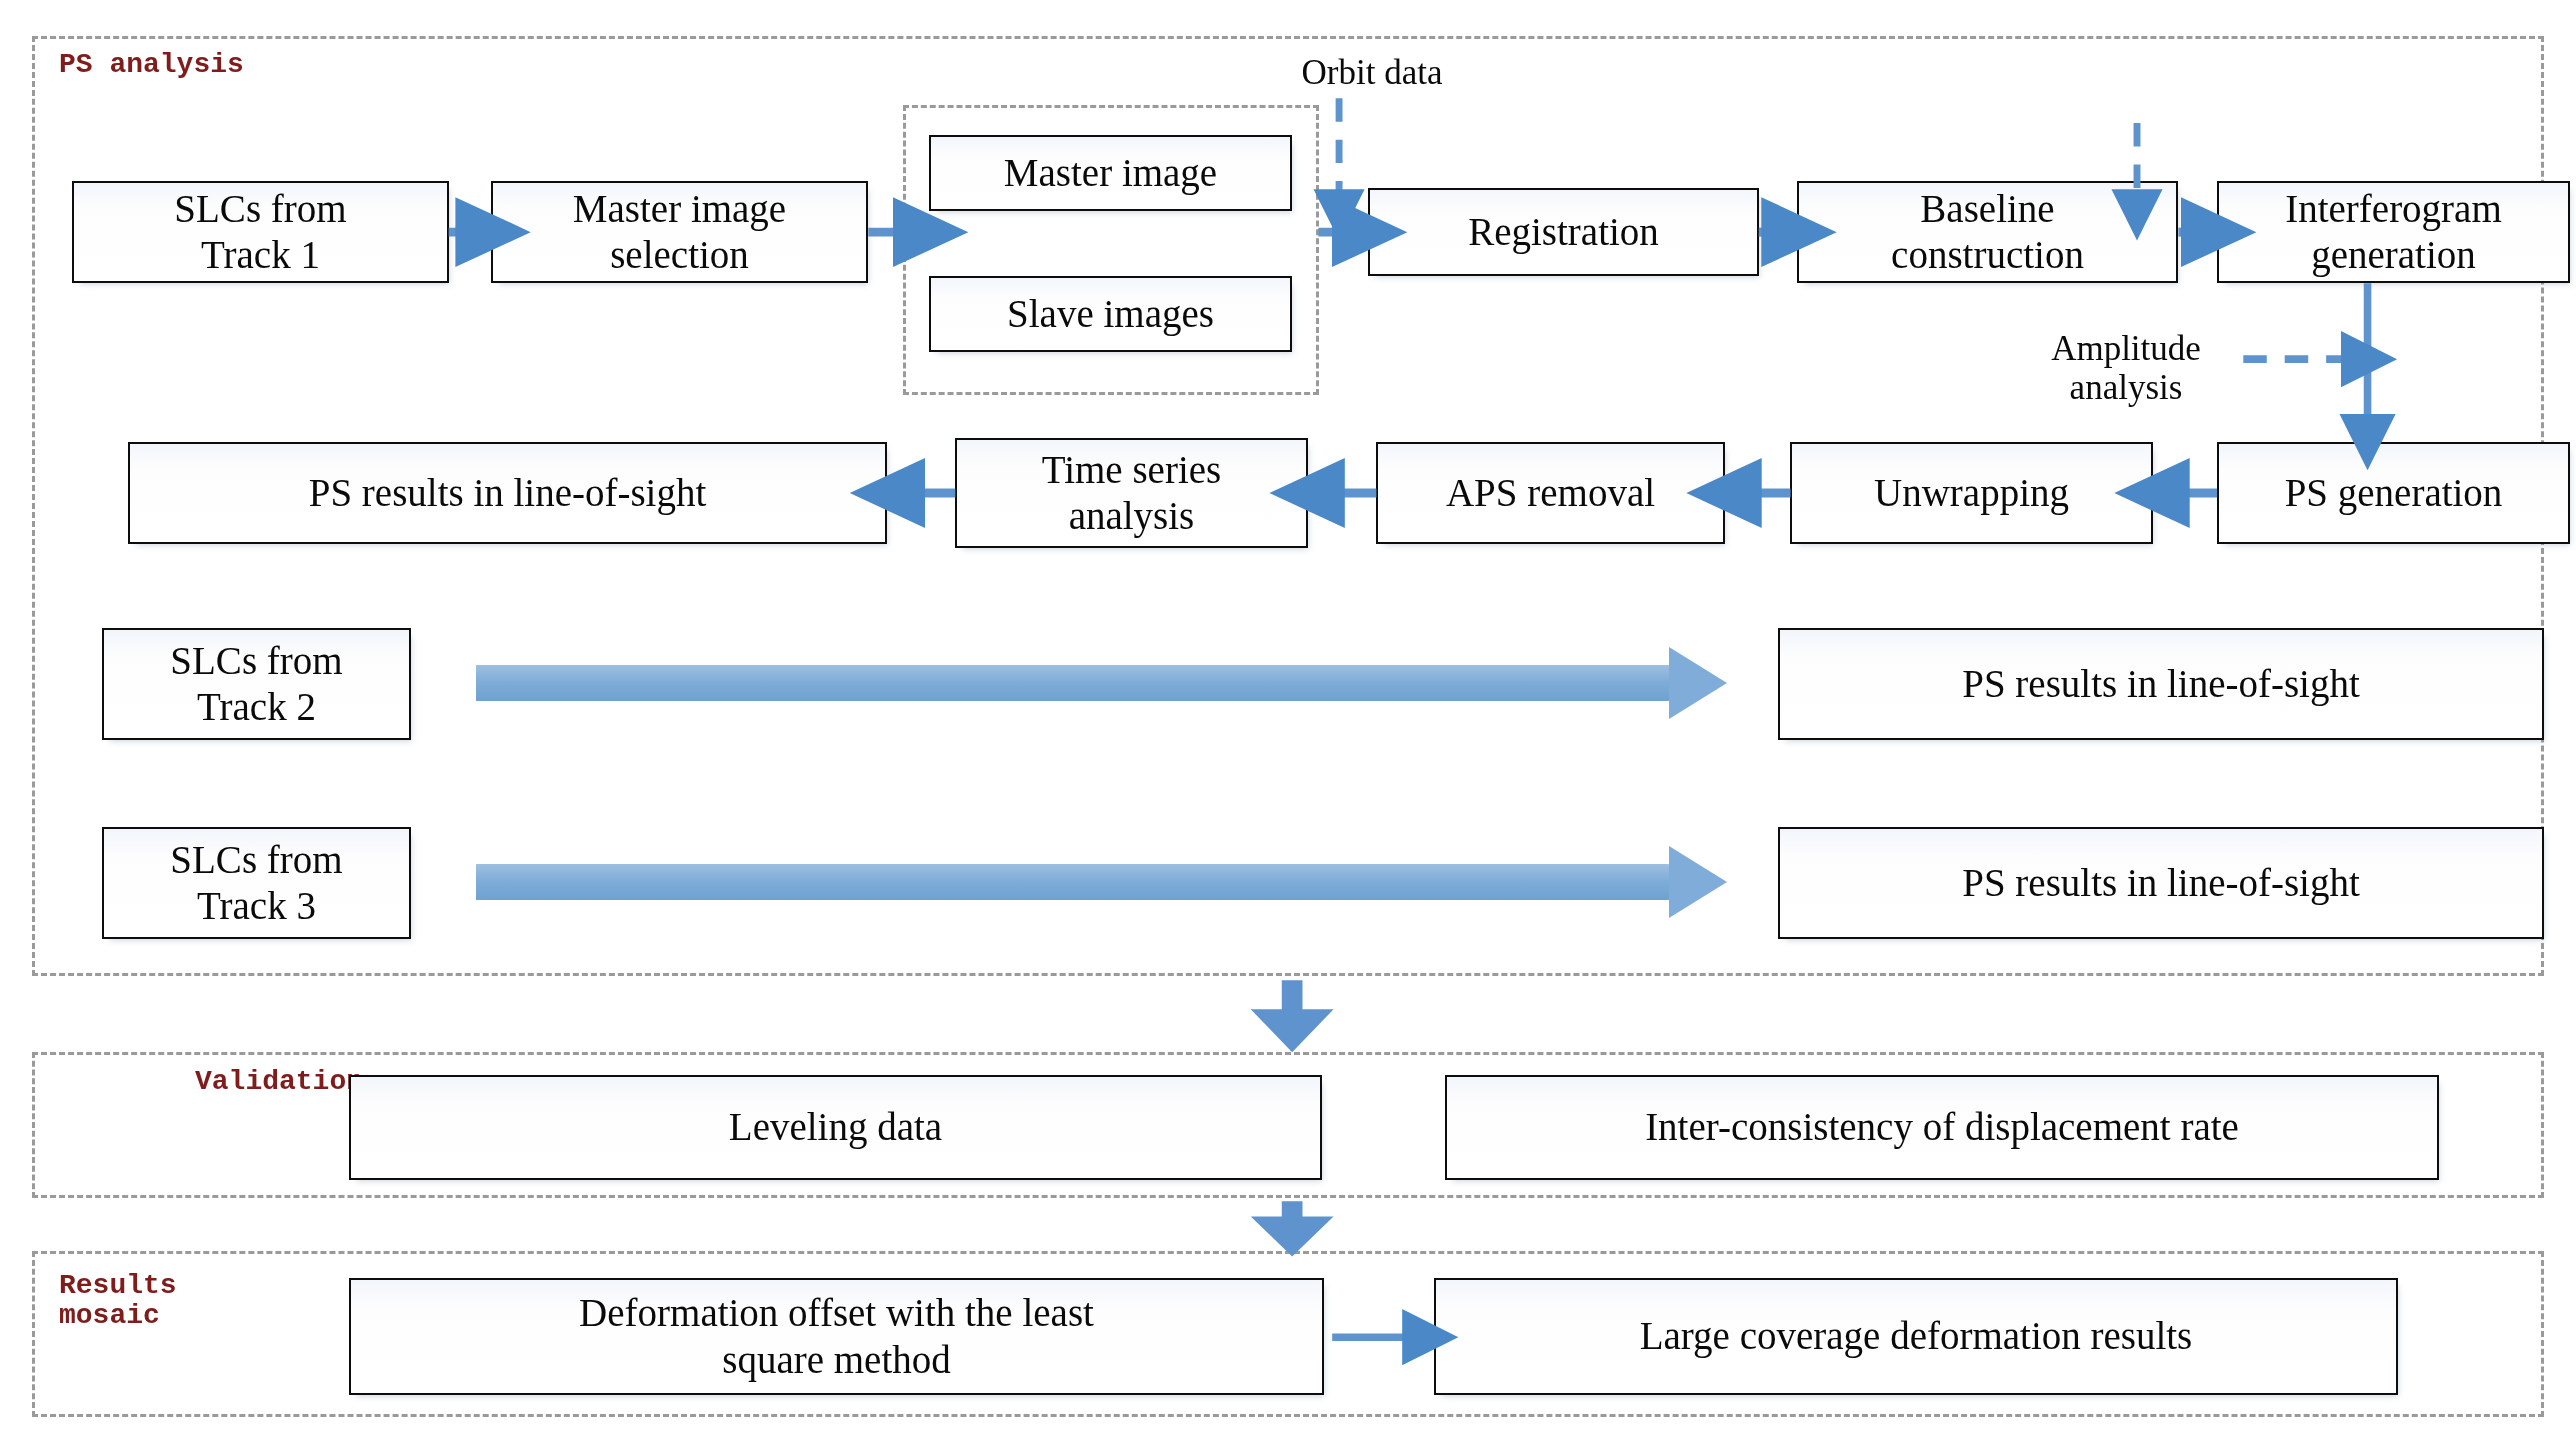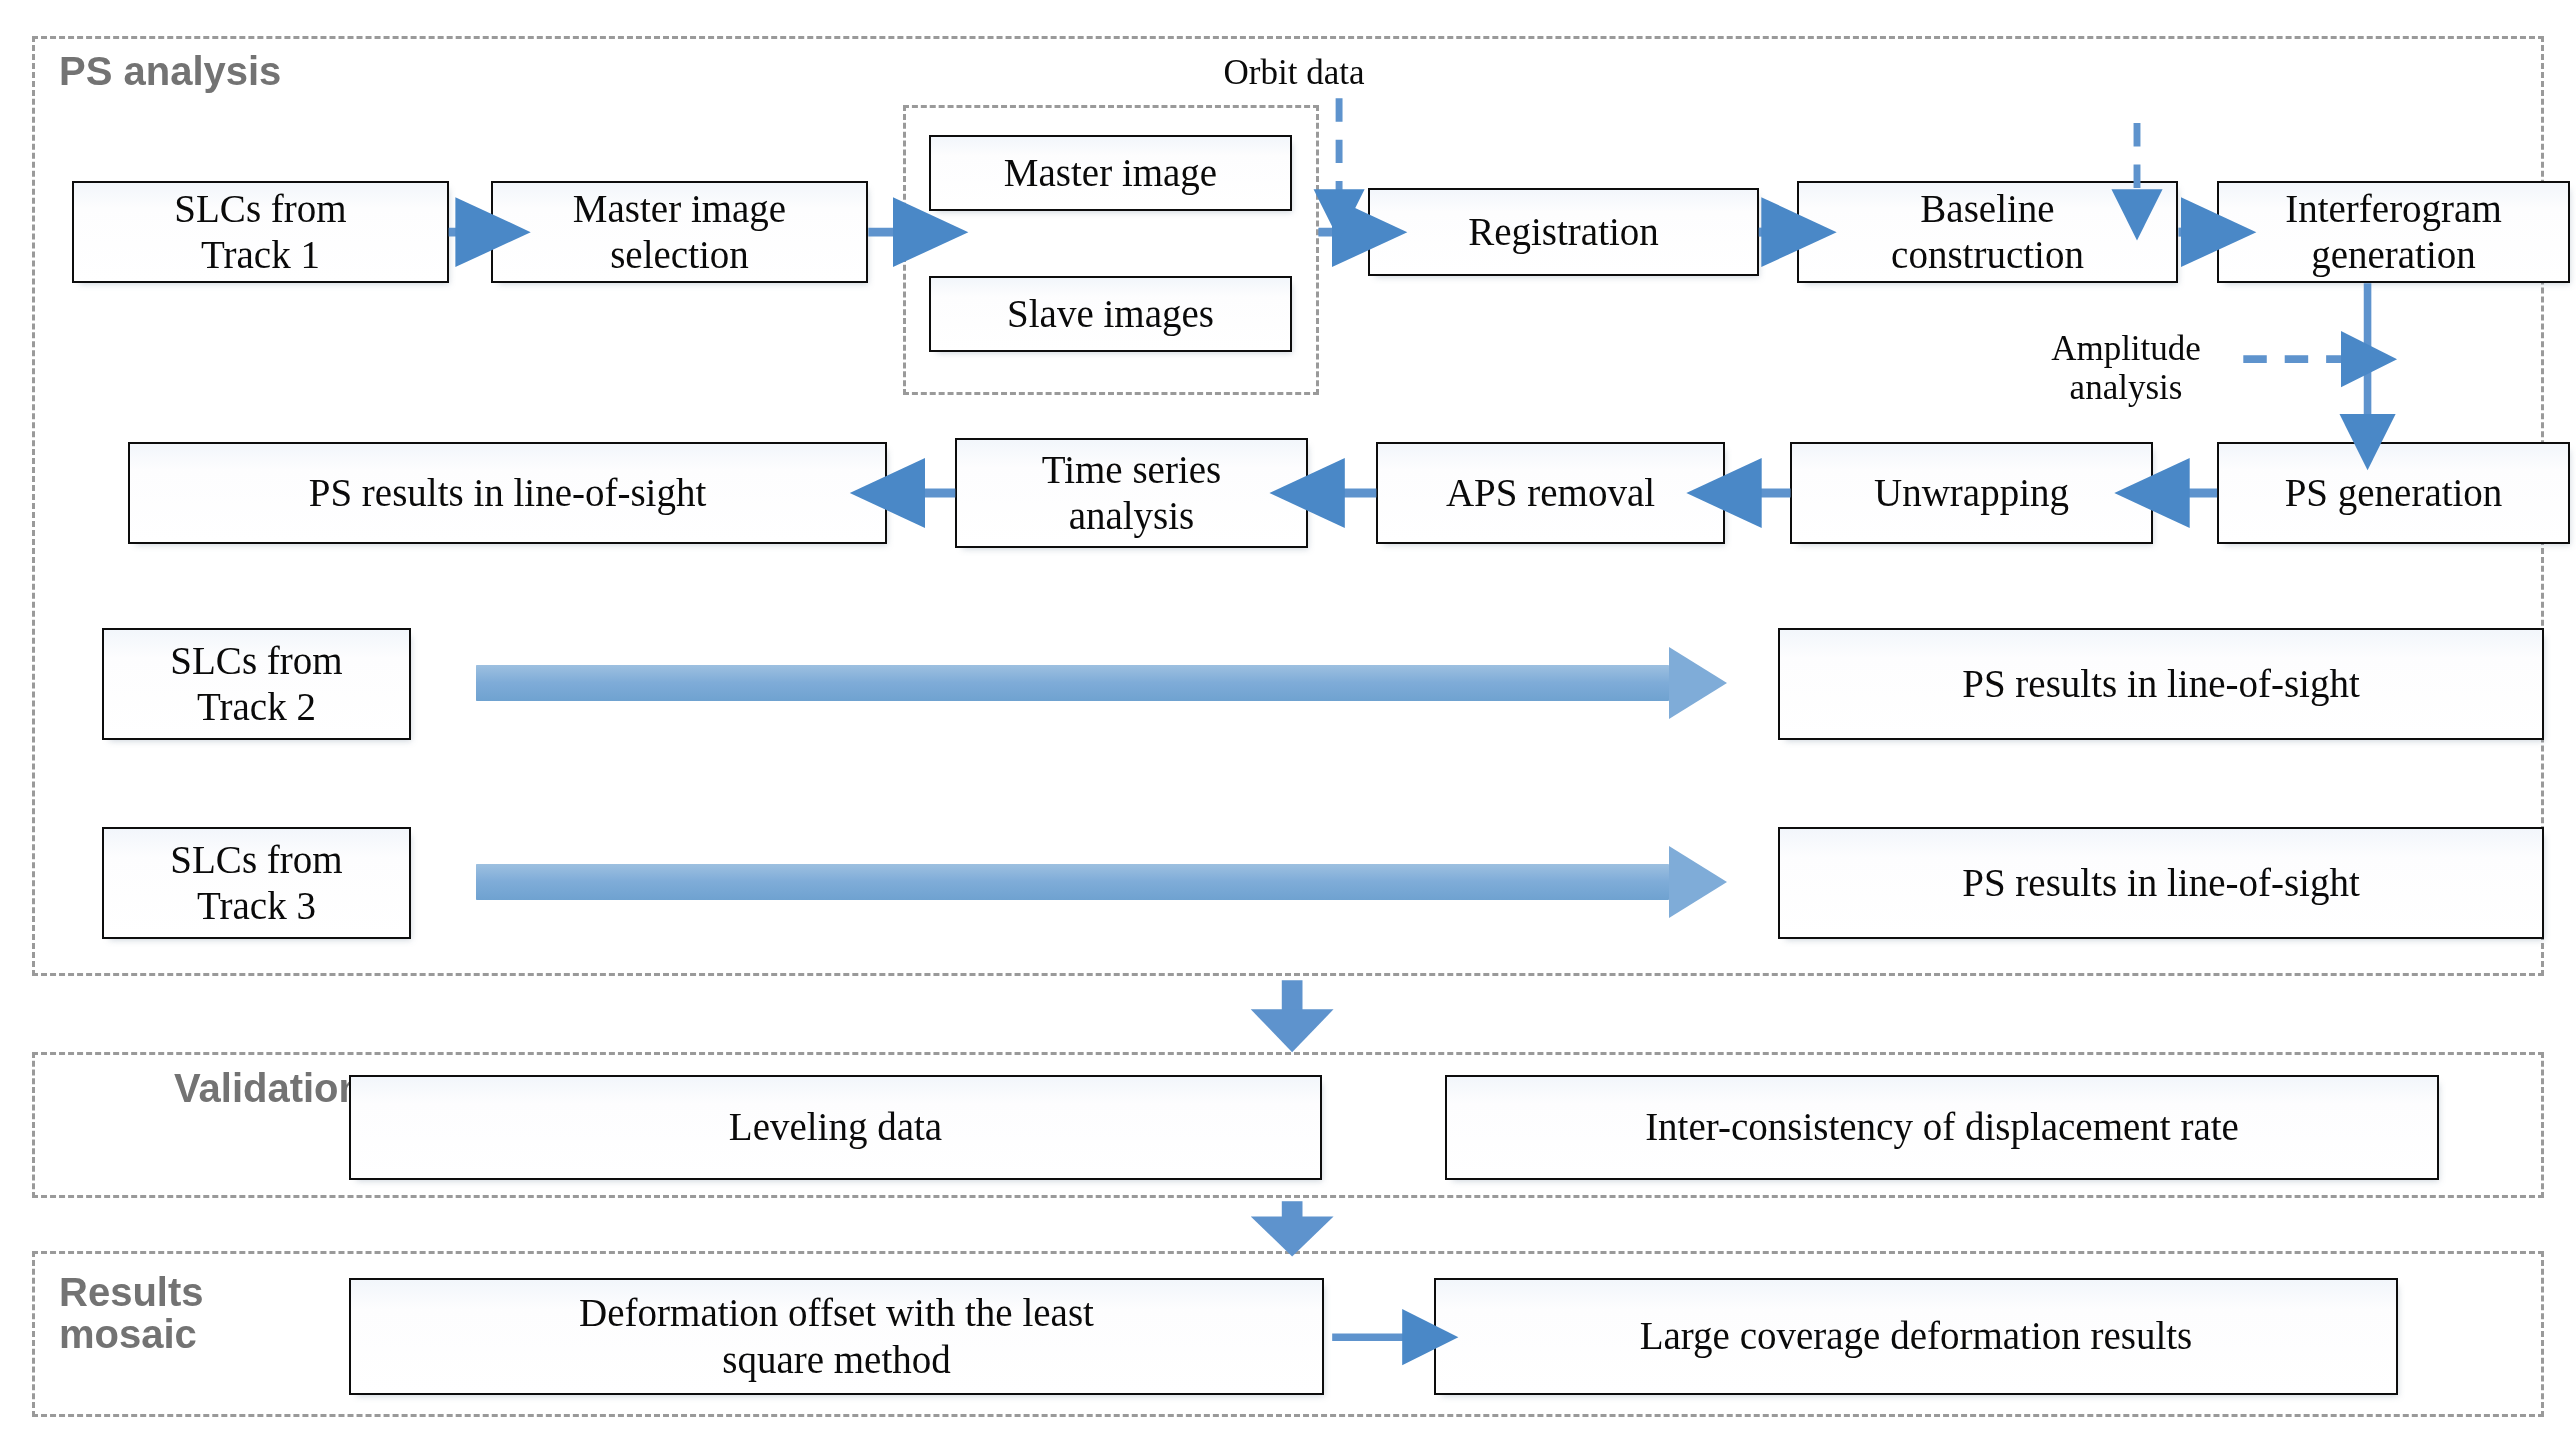--- a/index.html
+++ b/index.html
@@ -20,27 +20,27 @@
 
   
   .section {
     position: absolute;
     border: 3.5px dashed #9a9a9a;
     box-sizing: border-box;
     background: transparent;
   }
   .section-title {
     position: absolute;
-    color: #737373;
+    color: #7f1d1d;
     font-weight: bold;
-    font-size: 40px;
+    font-size: 28px;
     line-height: 1.06;
     letter-spacing: 0px;
     white-space: pre-line;
-    font-family: Liberation Sans, sans-serif;
+    font-family: Liberation Mono, monospace;
   }
 
   
   .box {
     position: absolute;
     box-sizing: border-box;
     border: 2.8px solid #0d0d0d;
     background: linear-gradient(180deg, #f2f6fb 0%, #fdfdfe 26%, #ffffff 100%);
     box-shadow: 4.1px 4.8px 6.2px -2.8px rgba(120,140,160,0.35);
     display: flex;
@@ -127,21 +127,21 @@
   <div class="box" style="left:1368px; top:188px; width:391px; height:88px;">Registration</div>
 
   <div class="box" style="left:929px; top:276px; width:363px; height:76px;">Slave images</div>
 
   <div class="box two-line" style="left:1797px; top:181px; width:381px; height:102px;">Baseline
 construction</div>
 
   <div class="box two-line" style="left:2217px; top:181px; width:353px; height:102px;">Interferogram
 generation</div>
 
-  <div class="label" style="left:1156px; top:54px; width:276px;">Orbit data</div>
+  <div class="label" style="left:1234px; top:54px; width:276px;">Orbit data</div>
 
 
   <div class="label" style="left:2002px; top:330px; width:248px;">Amplitude
 analysis</div>
 
   <div class="box" style="left:128px; top:442px; width:759px; height:102px;">PS results in line-of-sight</div>
 
   <div class="box two-line" style="left:955px; top:438px; width:353px; height:110px;">Time series
 analysis</div>
 

